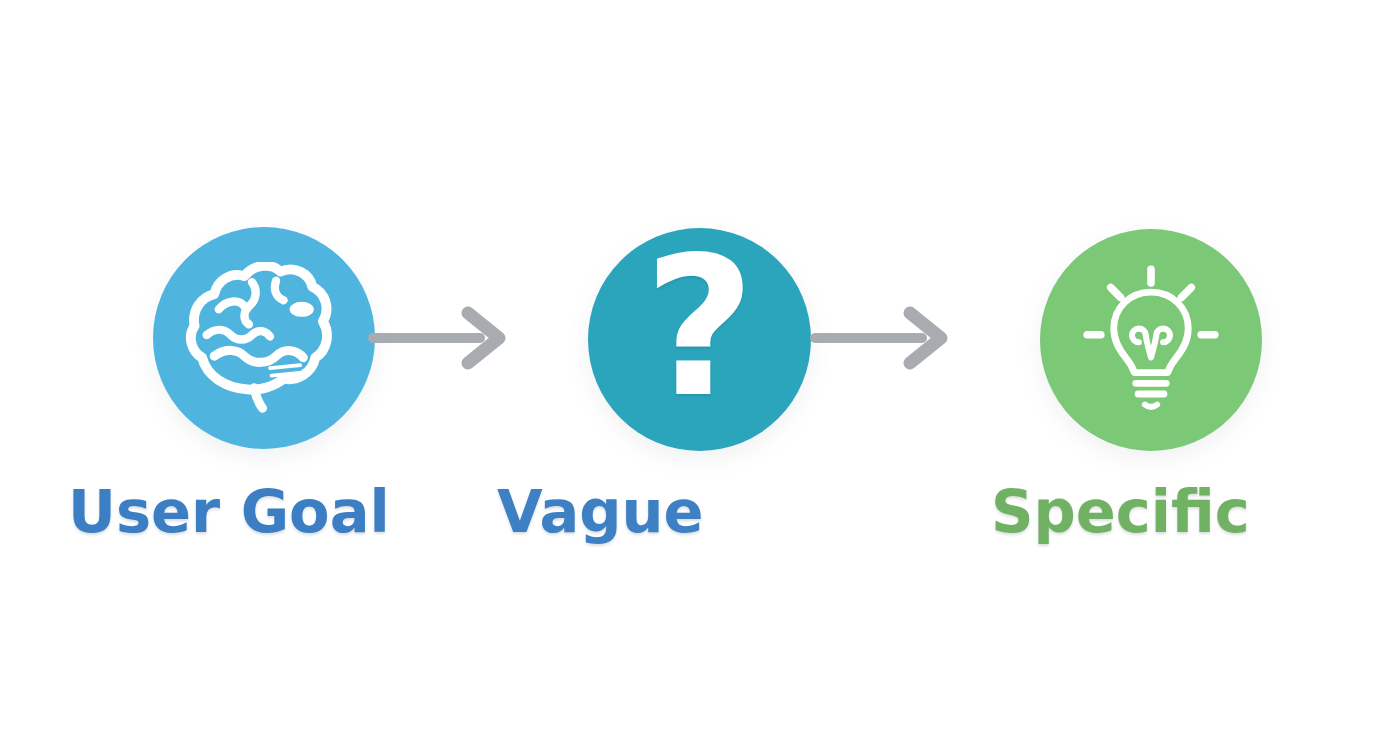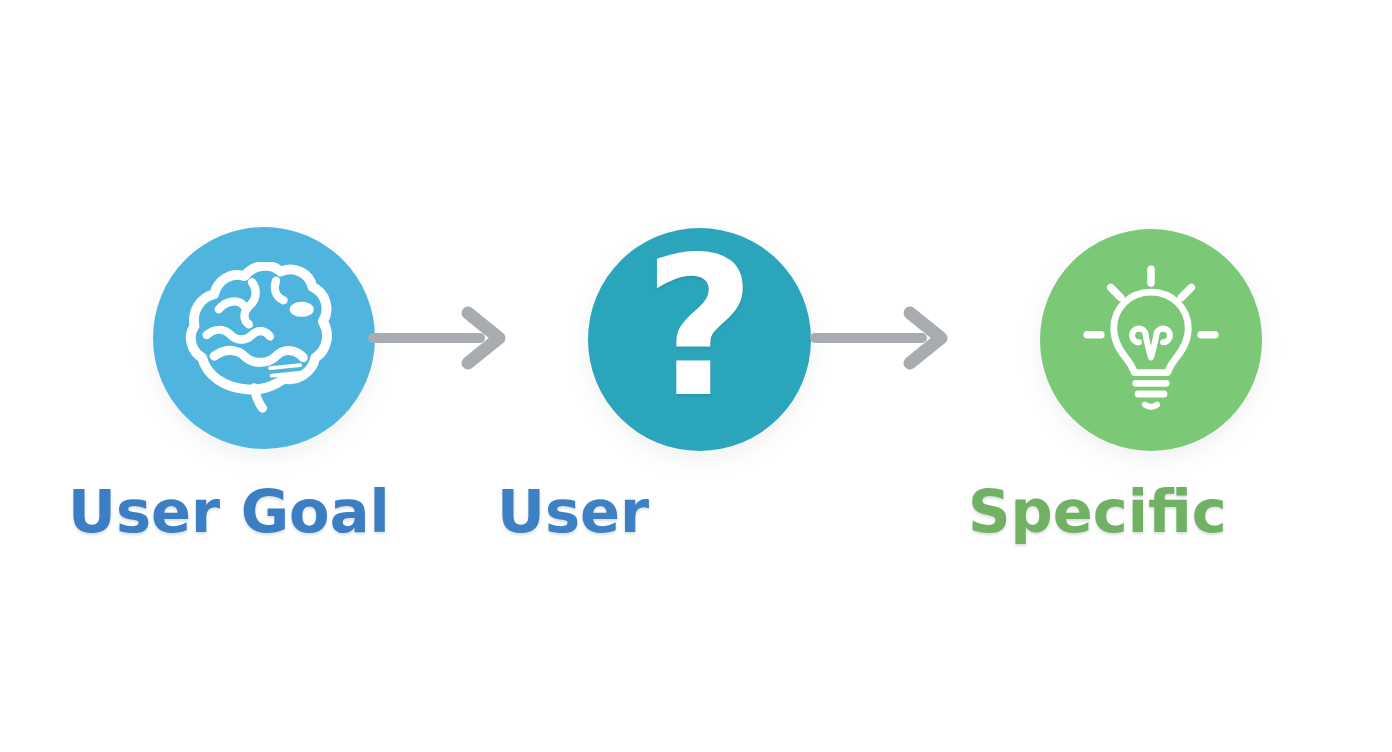--- a/index.html
+++ b/index.html
@@ -49,21 +49,21 @@
     text-align: left;
     font-size: 59px;
     font-weight: 700;
     letter-spacing: 0px;
     line-height: 1.2;
     text-shadow: 0 2px 3px rgba(80, 95, 110, 0.22);
     white-space: nowrap;
   }
   #label-1 { left: 68px; }
   #label-2 { left: 497px; }
-  #label-3 { left: 968px; }
+  #label-3 { left: 991px; }
 </style>
 </head>
 <body>
 
 <div class="canvas">
 
   <div class="circle" id="circle-1" style="background-color: rgb(79, 181, 223);">
     <svg width="166" height="152" viewBox="0 0 220 200" fill="none" stroke="currentColor" stroke-linecap="round" stroke-linejoin="round" style="color: rgb(255, 255, 255);">
 
       <path stroke-width="13" d="M 88 168
@@ -128,17 +128,17 @@
       <path stroke-width="8" d="M 84 108 a 9 9 0 1 1 9 -10 q 1 9 7 30 q 6 -21 7 -30 a 9 9 0 1 1 9 10"></path>
 
       <path stroke-width="9" d="M 80 162 L 120 162"></path>
       <path stroke-width="9" d="M 83 176 L 117 176"></path>
       <path stroke-width="8" d="M 92 190 Q 100 196 108 190"></path>
     </svg>
   </div>
 
   <div class="step-label" id="label-1" style="color: rgb(59, 126, 195);">User Goal</div>
 
-  <div class="step-label" id="label-2" style="color: rgb(62, 128, 196);">User</div>
+  <div class="step-label" id="label-2" style="color: rgb(62, 128, 196);">Vague</div>
 
   <div class="step-label" id="label-3" style="color: rgb(112, 177, 99);">Specific</div>
 
 </div>
 
 </body></html>

